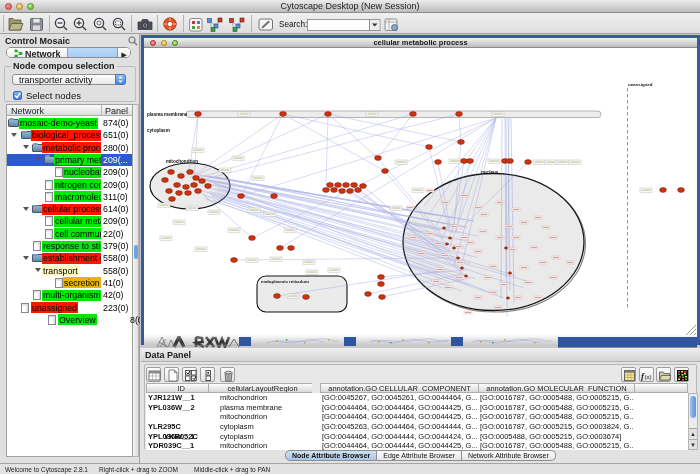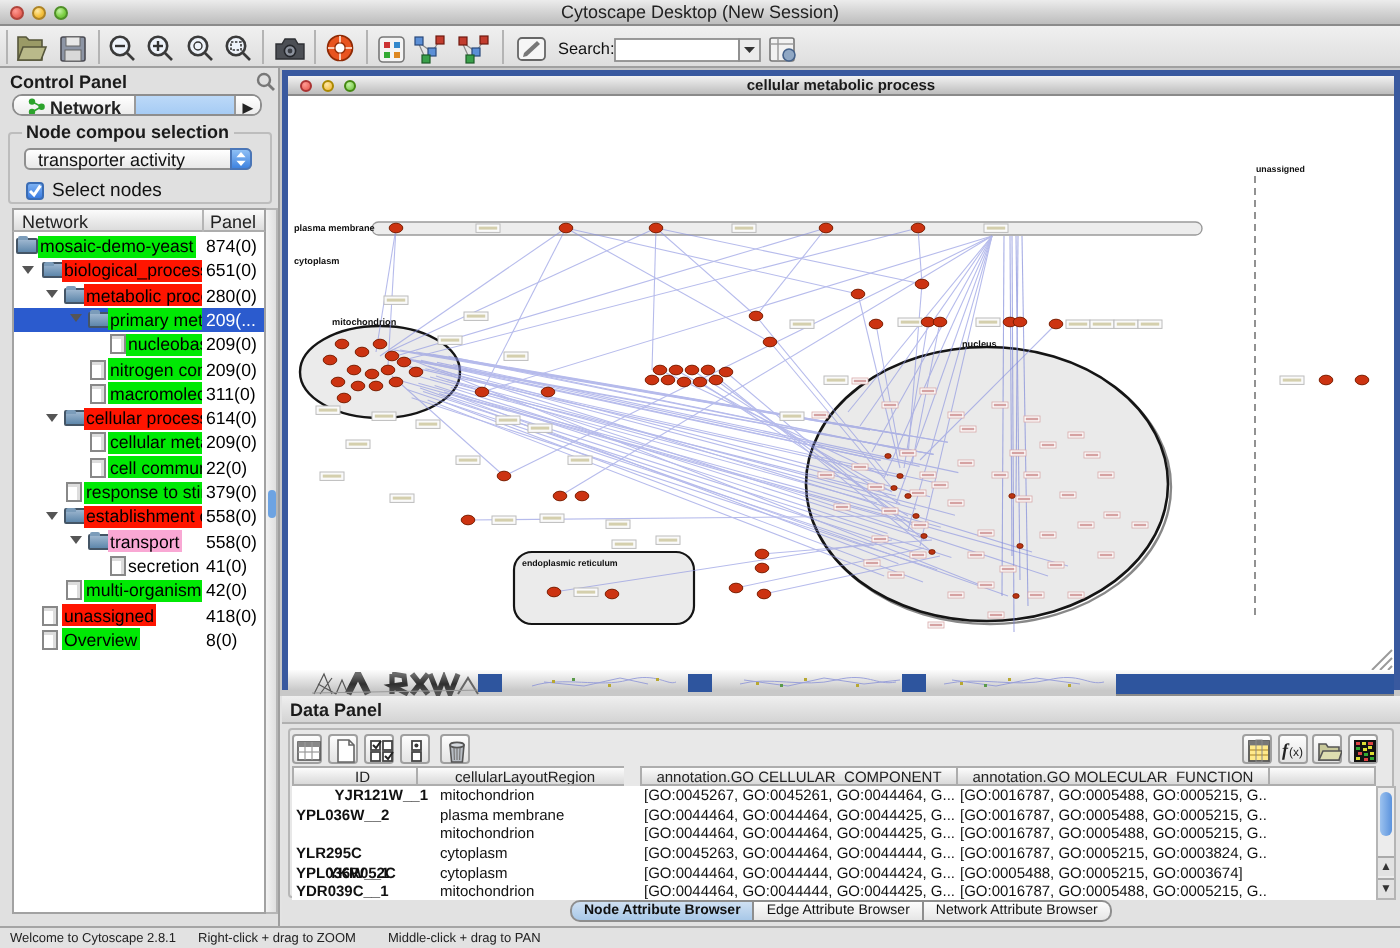--- a/index.html
+++ b/index.html
@@ -117,21 +117,21 @@
 <rect x="307.5" y="6.5" width="62" height="11" fill="#fff" stroke="#8f8f8f" stroke-width="0.9"></rect>
 <rect x="369.5" y="6.5" width="10.5" height="11" fill="linear-gradient(#fff,#ddd)" fill-opacity="0" stroke="#8f8f8f" stroke-width="0.9"></rect>
 <rect x="370" y="7" width="9.5" height="10" fill="#ececec"></rect>
 <path d="M372 10.5 L377.5 10.5 L374.75 13.5 Z" fill="#333"></path>
 <rect x="385" y="6" width="12" height="11.5" rx="1" fill="#f2f2f2" stroke="#777" stroke-width="0.8"></rect>
 <line x1="385" y1="9" x2="397" y2="9" stroke="#999" stroke-width="0.7"></line>
 <line x1="389" y1="6" x2="389" y2="17.5" stroke="#999" stroke-width="0.7"></line>
 <circle cx="394.5" cy="14.5" r="3" fill="#8fa7c4" stroke="#44618a" stroke-width="0.8"></circle>
 </svg>
 <div class="ab ctl"></div>
-<div class="ab cptitle">Control Panel</div>
+<div class="ab cptitle">Control Mosaic</div>
 <svg class="ab" style="left:128px;top:36px" width="10" height="10">
     <circle cx="4" cy="4" r="3" fill="none" stroke="#777" stroke-width="1.2"></circle>
     <line x1="6.2" y1="6.2" x2="9" y2="9" stroke="#777" stroke-width="1.4"></line>
   </svg>
 <div class="ab seg">
  <div style="width:65px;background:linear-gradient(#ffffff,#ececec);border-right:1px solid #9a9a9a;padding-top:1px">
   <svg width="9" height="9" viewBox="0 0 9 9" style="vertical-align:-1px">
         <circle cx="2" cy="1.8" r="1.6" fill="#2ca32c"></circle>
         <circle cx="2" cy="7" r="1.6" fill="#2ca32c"></circle>
         <circle cx="6.8" cy="4.4" r="1.6" fill="#2ca32c"></circle>
@@ -227,39 +227,39 @@
   </div>
 <div class="ab row" style="top:252.3px;">
     <span class="tri" style="left:16px"></span>
     <span class="fold" style="left:25px"></span>
     <span class="lab" style="position:absolute;left:35px;top:0.5px;background:#ff1500;max-width:59px;overflow:hidden">establishment of l</span>
     <span class="cnt" style="">558(0)</span>
   </div>
 <div class="ab row" style="top:264.6px;">
     <span class="tri" style="left:28px"></span>
     <span class="fold" style="left:37px"></span>
-    <span class="lab" style="position:absolute;left:47px;top:0.5px;background:#f9a8d4;max-width:47px;overflow:hidden">transport</span>
+    <span class="lab" style="position:absolute;left:35px;top:0.5px;background:#fef9c3;max-width:47px;overflow:hidden">transport</span>
     <span class="cnt" style="">558(0)</span>
   </div>
 <div class="ab row" style="top:276.9px;">
     <span class="file" style="left:48px"></span>
-    <span class="lab" style="position:absolute;left:56px;top:0.5px;background:#ffffff;max-width:38px;overflow:hidden">secretion</span>
+    <span class="lab" style="position:absolute;left:56px;top:0.5px;background:#eab308;max-width:38px;overflow:hidden">secretion</span>
     <span class="cnt" style="">41(0)</span>
   </div>
 <div class="ab row" style="top:289.2px;">
     <span class="file" style="left:26px"></span>
     <span class="lab" style="position:absolute;left:35px;top:0.5px;background:#00e904;max-width:59px;overflow:hidden">multi-organism pr</span>
     <span class="cnt" style="">42(0)</span>
   </div>
 <div class="ab row" style="top:301.5px;">
     <span class="file" style="left:14px"></span>
     <span class="lab" style="position:absolute;left:24px;top:0.5px;background:#ff1500;max-width:70px;overflow:hidden">unassigned</span>
-    <span class="cnt" style="">418(0)</span>
-  </div>
-<div class="ab row" style="top:313.8px;">
+    <span class="cnt" style="">223(0)</span>
+  </div>
+<div class="ab row" style="top:313.8px;margin-left:27px;">
     <span class="file" style="left:14px"></span>
     <span class="lab" style="position:absolute;left:24px;top:0.5px;background:#00e904;max-width:70px;overflow:hidden">Overview</span>
     <span class="cnt" style="">8(0)</span>
   </div>
 <div class="ab" style="left:140px;top:34px;width:560px;height:314px;background:#c8c8c8"></div>
 <div class="ab" style="left:141px;top:35px;width:559px;height:310px;background:#39599f"></div>
 <div class="ab" style="left:144px;top:38px;width:553px;height:10px;background:linear-gradient(#f2f2f2,#bdbdbd);border-bottom:1px solid #8a8a8a"></div>
 <div class="ab" style="left:150px;top:40px;width:6px;height:6px;border-radius:50%;background:radial-gradient(circle at 35% 30%,#ff9a93,#e4564b);border:0.5px solid #a33"></div>
 <div class="ab" style="left:161px;top:40px;width:6px;height:6px;border-radius:50%;background:radial-gradient(circle at 35% 30%,#ffe9a8,#f0b42e);border:0.5px solid #a80"></div>
 <div class="ab" style="left:172px;top:40px;width:6px;height:6px;border-radius:50%;background:radial-gradient(circle at 35% 30%,#c4f2a5,#6cc23b);border:0.5px solid #481"></div>
@@ -747,21 +747,21 @@
         <rect x="6" y="10" width="2" height="1.5" fill="#d44"></rect>
         <rect x="9" y="9.5" width="2" height="1.5" fill="#3a3"></rect>
       </g>
     </svg></div>
 <div class="ab th" style="left:145.5px;width:70.5px">ID</div>
 <div class="ab th" style="left:208px;width:104px">_cellularLayoutRegion</div>
 <div class="ab th" style="left:320px;width:158px">annotation.GO CELLULAR_COMPONENT</div>
 <div class="ab th" style="left:478px;width:156px">annotation.GO MOLECULAR_FUNCTION</div>
 <div class="ab th" style="left:634px;width:54px;border-right:1px solid #adadad"></div>
 <div class="ab" style="left:145.5px;top:393px;width:542.5px;height:57px;background:#fff"></div>
-<div class="ab td" style="left:148px;top:393.0px;width:66px;font-weight:bold;text-align:right;">YJR121W__1</div>
+<div class="ab td" style="left:148px;top:393.0px;width:66px;font-weight:bold;">YJR121W__1</div>
 <div class="ab td" style="left:220px;top:393.0px;width:99px;">mitochondrion</div>
 <div class="ab td" style="left:322px;top:393.0px;width:155px;">[GO:0045267, GO:0045261, GO:0044464, G...</div>
 <div class="ab td" style="left:480px;top:393.0px;width:153px;">[GO:0016787, GO:0005488, GO:0005215, G...</div>
 <div class="ab td" style="left:148px;top:402.6px;width:66px;font-weight:bold;">YPL036W__2</div>
 <div class="ab td" style="left:220px;top:402.6px;width:99px;">plasma membrane</div>
 <div class="ab td" style="left:322px;top:402.6px;width:155px;">[GO:0044464, GO:0044464, GO:0044425, G...</div>
 <div class="ab td" style="left:480px;top:402.6px;width:153px;">[GO:0016787, GO:0005488, GO:0005215, G...</div>
 <div class="ab td" style="left:148px;top:412.3px;width:66px;font-weight:bold;margin-top:20px;">YPL036W__1</div>
 <div class="ab td" style="left:220px;top:412.3px;width:99px;">mitochondrion</div>
 <div class="ab td" style="left:322px;top:412.3px;width:155px;">[GO:0044464, GO:0044464, GO:0044425, G...</div>

